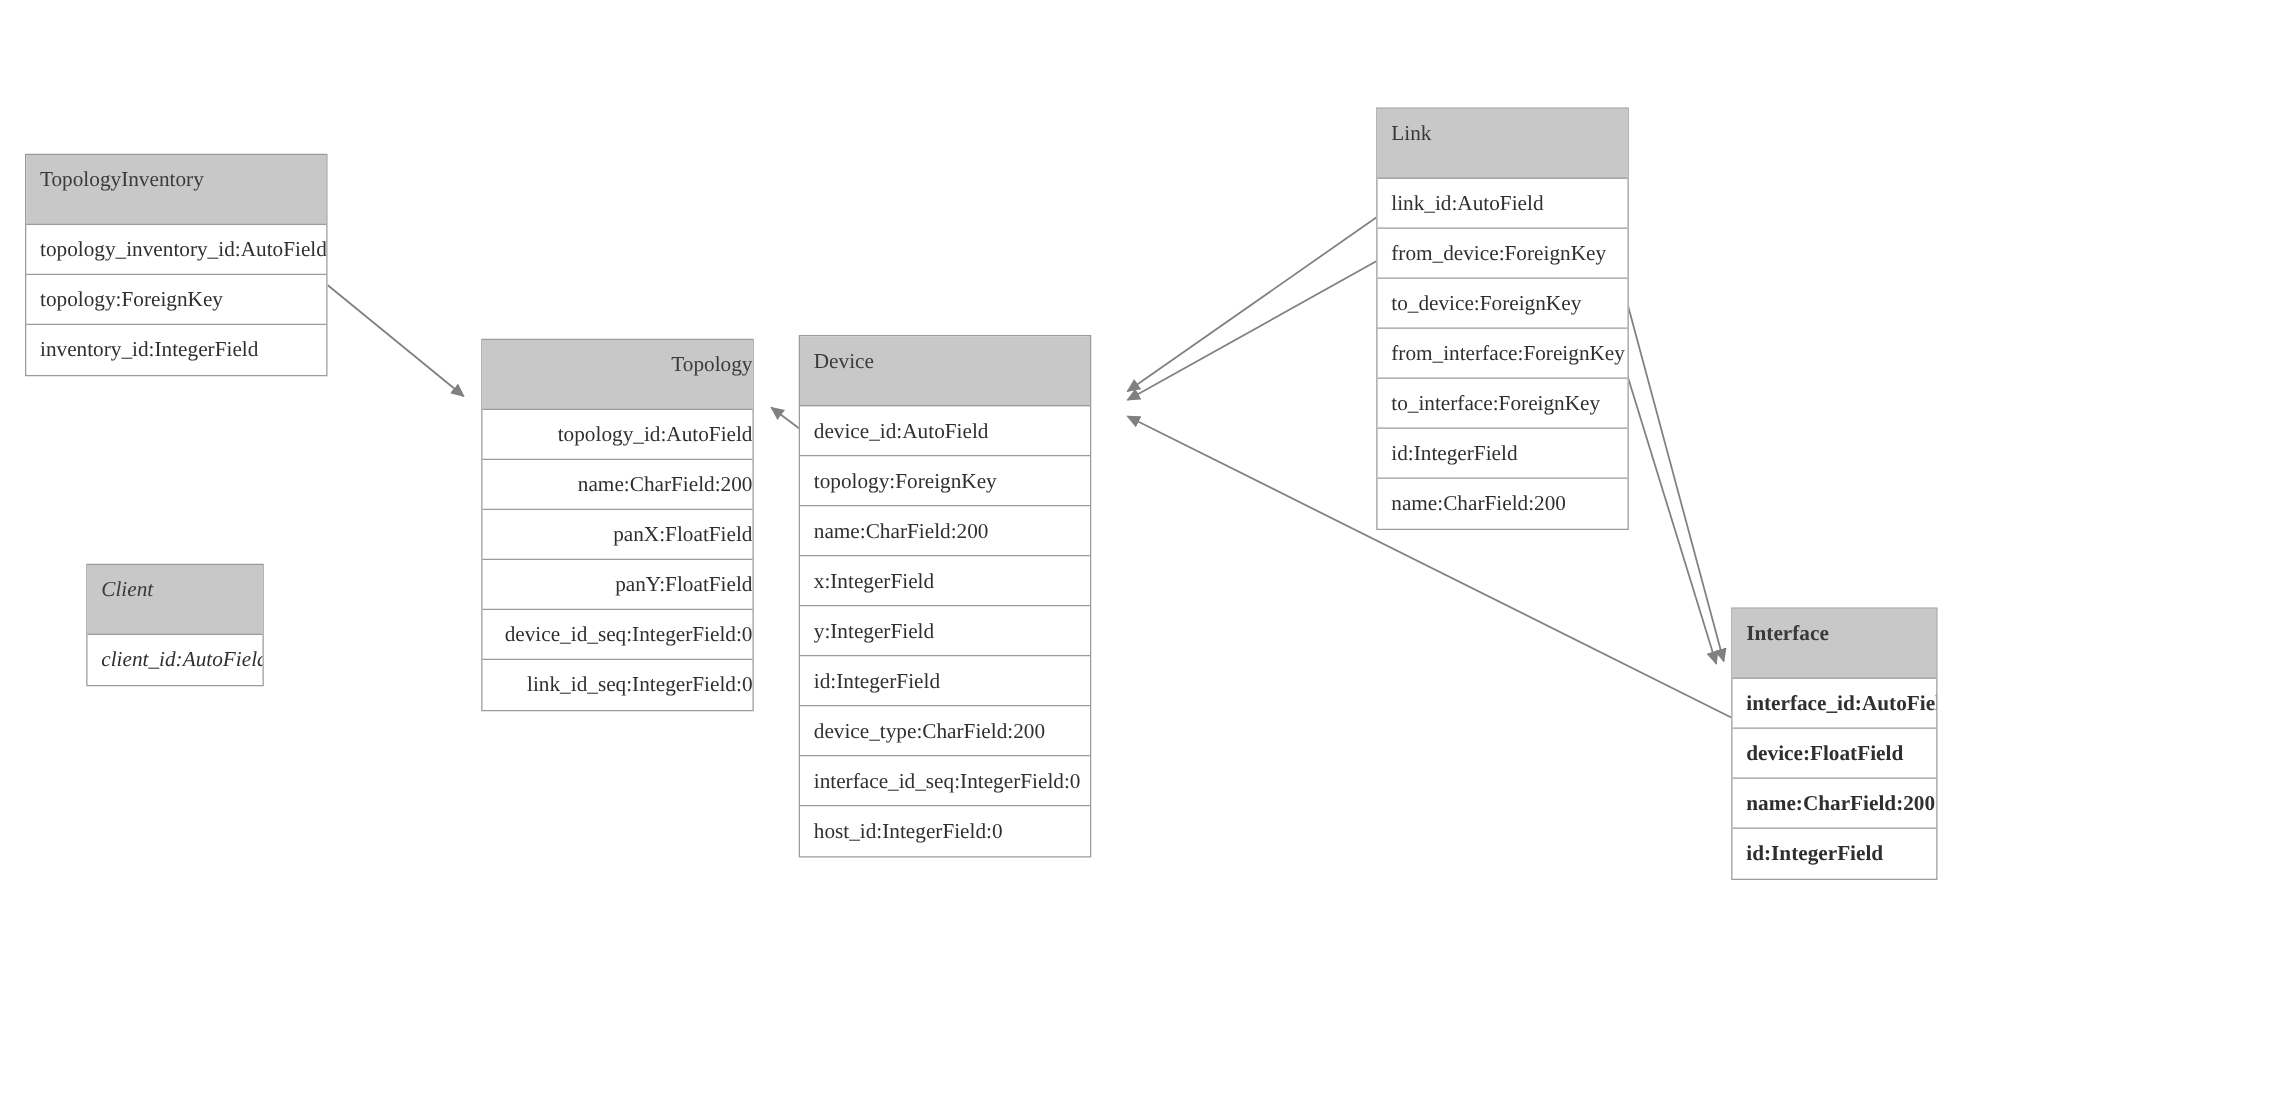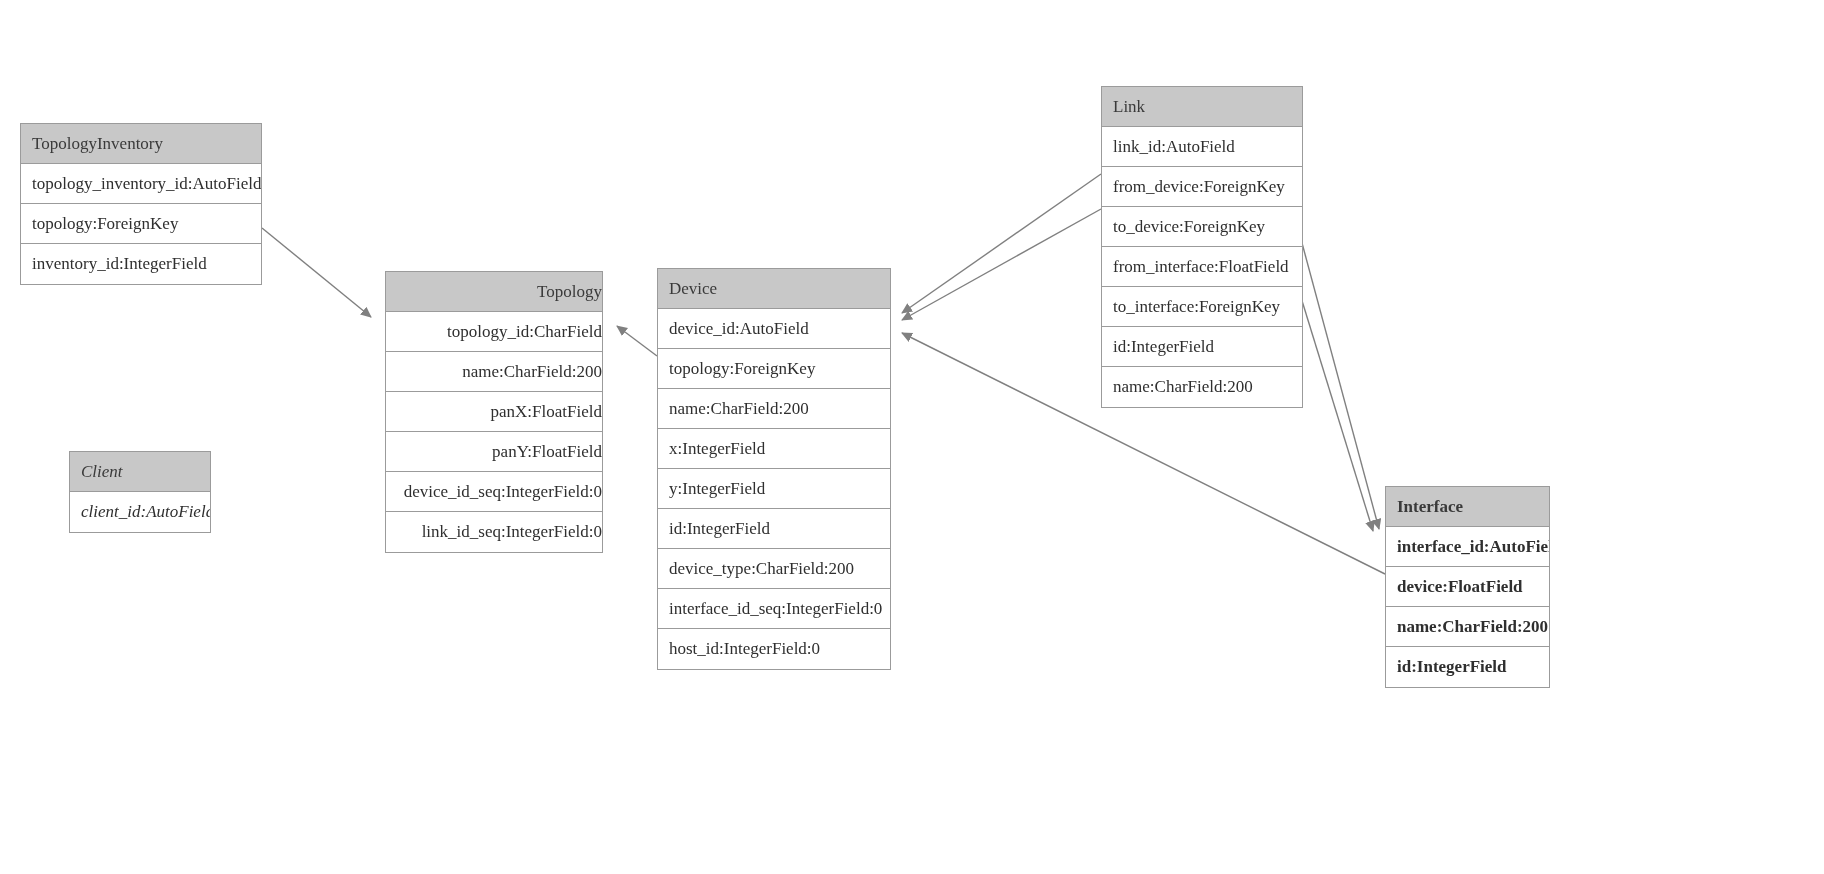--- a/index.html
+++ b/index.html
@@ -30,21 +30,21 @@
     background: #ffffff;
     z-index: 2;
   }
   .entity-title {
     box-sizing: border-box;
     background: #c8c8c8;
     border-bottom: 1px solid #9b9b9b;
     color: #3a3a3a;
     font-size: 17px;
     line-height: 40px;
-    height: 40px;
+    height: 56px;
     padding: 0 0 0 11px;
     white-space: nowrap;
     overflow: hidden;
   }
   .entity-field {
     box-sizing: border-box;
     border-bottom: 1px solid #9b9b9b;
     color: #2f2f2f;
     font-size: 17px;
     line-height: 40px;
@@ -91,47 +91,47 @@
     <div class="entity-field">inventory_id:IntegerField</div>
   </div>
 
   <div class="entity" style="left:69px; top:451px; width:142px;font-style:italic;">
     <div class="entity-title">Client</div>
     <div class="entity-field">client_id:AutoField</div>
   </div>
 
   <div class="entity" style="left:385px; top:271px; width:218px;text-align:right;">
     <div class="entity-title">Topology</div>
-    <div class="entity-field">topology_id:CharField</div>
+    <div class="entity-field">topology_id:AutoField</div>
     <div class="entity-field">name:CharField:200</div>
     <div class="entity-field">panX:FloatField</div>
     <div class="entity-field">panY:FloatField</div>
     <div class="entity-field">device_id_seq:IntegerField:0</div>
     <div class="entity-field">link_id_seq:IntegerField:0</div>
   </div>
 
-  <div class="entity" style="left:657px; top:268px; width:234px;">
+  <div class="entity" style="left:639px; top:268px; width:234px;">
     <div class="entity-title">Device</div>
     <div class="entity-field">device_id:AutoField</div>
     <div class="entity-field">topology:ForeignKey</div>
     <div class="entity-field">name:CharField:200</div>
     <div class="entity-field">x:IntegerField</div>
     <div class="entity-field">y:IntegerField</div>
     <div class="entity-field">id:IntegerField</div>
     <div class="entity-field">device_type:CharField:200</div>
     <div class="entity-field">interface_id_seq:IntegerField:0</div>
     <div class="entity-field">host_id:IntegerField:0</div>
   </div>
 
   <div class="entity" style="left:1101px; top:86px; width:202px;">
     <div class="entity-title">Link</div>
     <div class="entity-field">link_id:AutoField</div>
     <div class="entity-field">from_device:ForeignKey</div>
     <div class="entity-field">to_device:ForeignKey</div>
-    <div class="entity-field">from_interface:FloatField</div>
+    <div class="entity-field">from_interface:ForeignKey</div>
     <div class="entity-field">to_interface:ForeignKey</div>
     <div class="entity-field">id:IntegerField</div>
     <div class="entity-field">name:CharField:200</div>
   </div>
 
   <div class="entity" style="left:1385px; top:486px; width:165px;font-weight:bold;">
     <div class="entity-title">Interface</div>
     <div class="entity-field">interface_id:AutoField</div>
     <div class="entity-field">device:FloatField</div>
     <div class="entity-field">name:CharField:200</div>

